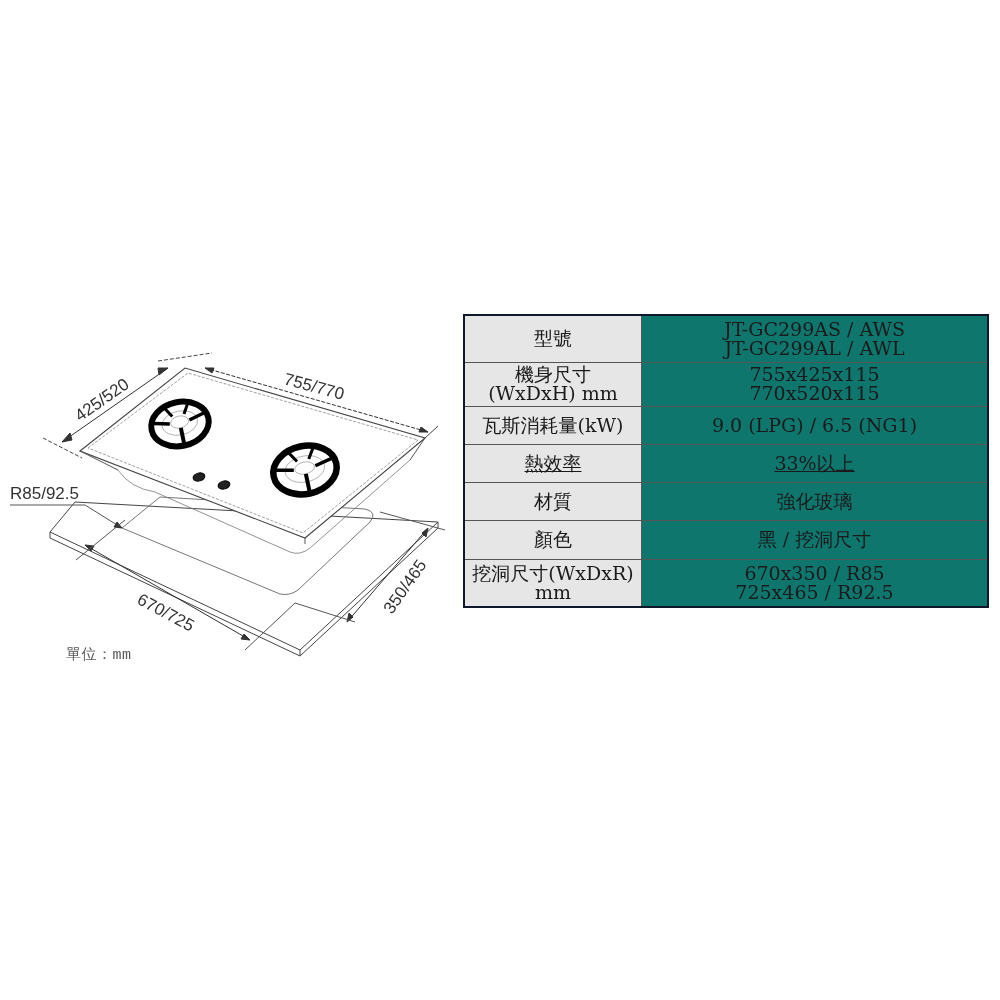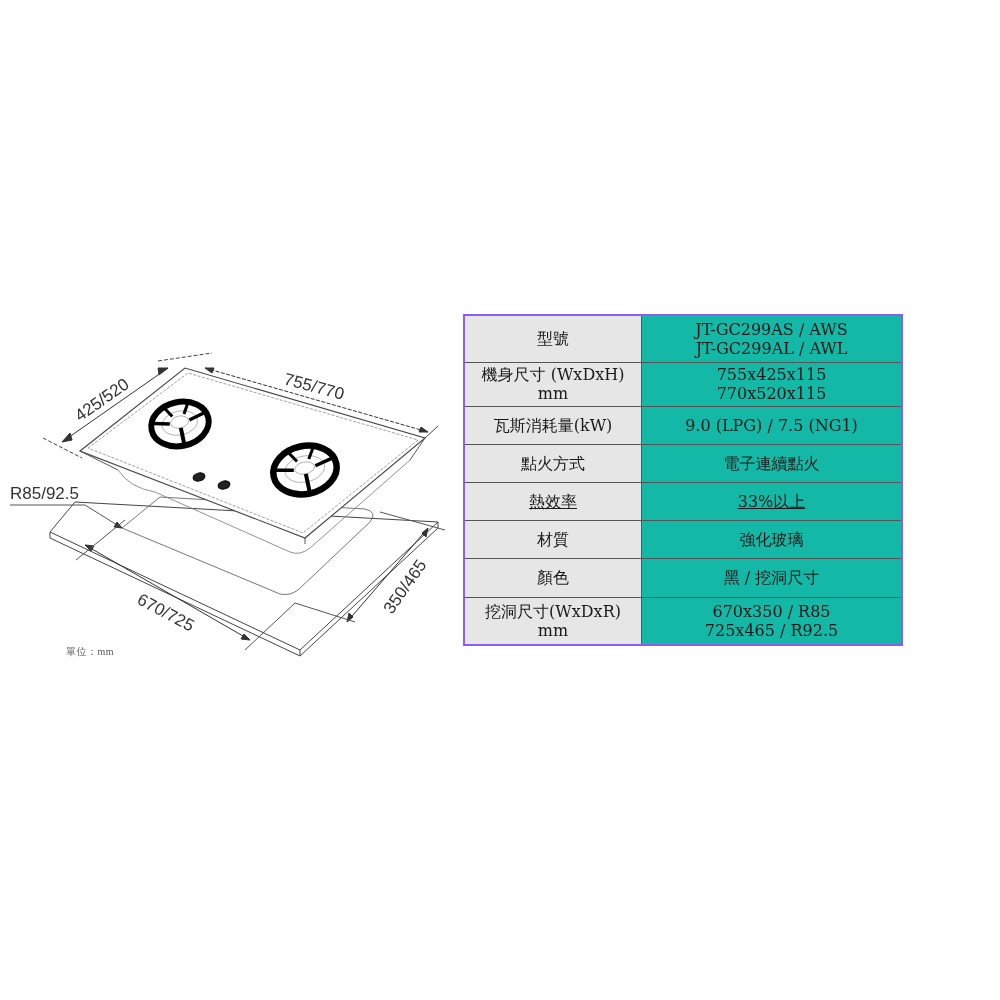--- a/index.html
+++ b/index.html
@@ -23,50 +23,50 @@
     }
     .dim-label {
       font-family: "Liberation Sans", "DejaVu Sans", sans-serif;
       font-size: 17px;
       fill: #333333;
     }
     .unit-label {
       position: absolute;
       left: 66px;
       top: 645px;
-      font-family: Liberation Serif, serif;
-      font-size: 10px;
+      font-family: Liberation Mono, monospace;
+      font-size: 15px;
       color: #555555;
       letter-spacing: 0.5px;
     }
     #spec-table {
       position: absolute;
       left: 463px;
       top: 314px;
-      width: 440px;
+      width: 526px;
       border-collapse: collapse;
-      border: 2px solid #8b5cf6;
+      border: 2px solid #0f172a;
       font-family: "DejaVu Serif", "Liberation Serif", serif;
-      font-size: 16px;
+      font-size: 19px;
       color: #1a1a1a;
     }
     #spec-table td {
       border: 1px solid #555555;
       text-align: center;
       vertical-align: middle;
       padding: 0 4px;
       line-height: 19px;
     }
     #spec-table td.label-cell {
       background: #e6e6e6;
       width: 168px;
       font-weight: normal;
     }
     #spec-table td.value-cell {
-      background: #14b8a6;
+      background: #0f766e;
     }
     #spec-table td .line {
       display: block;
     }
   </style>
 </head>
 <body>
 
 <svg id="diagram" viewBox="0 0 460 700" xmlns="http://www.w3.org/2000/svg">
   <g fill="none" stroke="#333" stroke-width="1">
@@ -171,25 +171,21 @@
     </tr>
     <tr style="height:44px;margin-top:27px;">
       <td class="label-cell">機身尺寸 (WxDxH) mm</td>
       <td class="value-cell">
         <span class="line">755x425x115</span>
         <span class="line">770x520x115</span>
       </td>
     </tr>
     <tr style="height:38px;">
       <td class="label-cell">瓦斯消耗量(kW)</td>
-      <td class="value-cell">9.0 (LPG)  / 7.5 (NG1)</td>
-    </tr>
-    <tr style="height:38px;">
-      <td class="label-cell">點火方式</td>
-      <td class="value-cell">電子連續點火</td>
+      <td class="value-cell">9.0 (LPG)  / 6.5 (NG1)</td>
     </tr>
     <tr style="height:38px;text-decoration:underline;">
       <td class="label-cell">熱效率</td>
       <td class="value-cell">33%以上</td>
     </tr>
     <tr style="height:38px;">
       <td class="label-cell">材質</td>
       <td class="value-cell">強化玻璃</td>
     </tr>
     <tr style="height:39px;">

